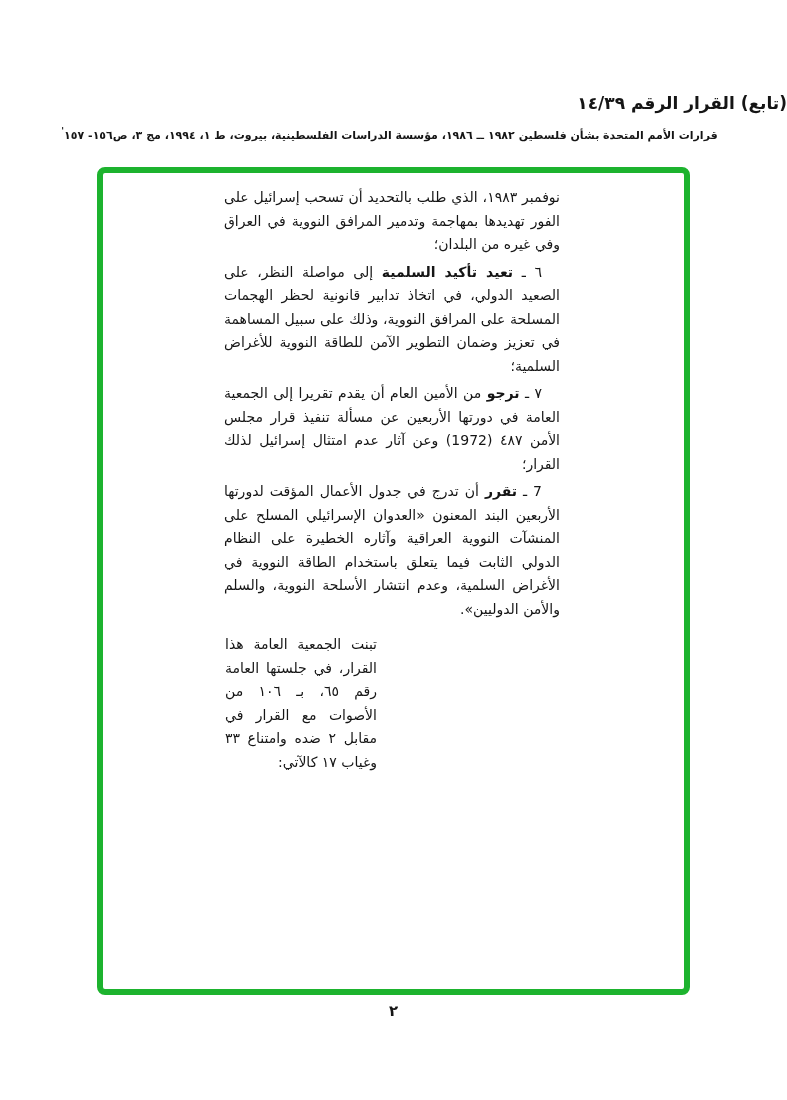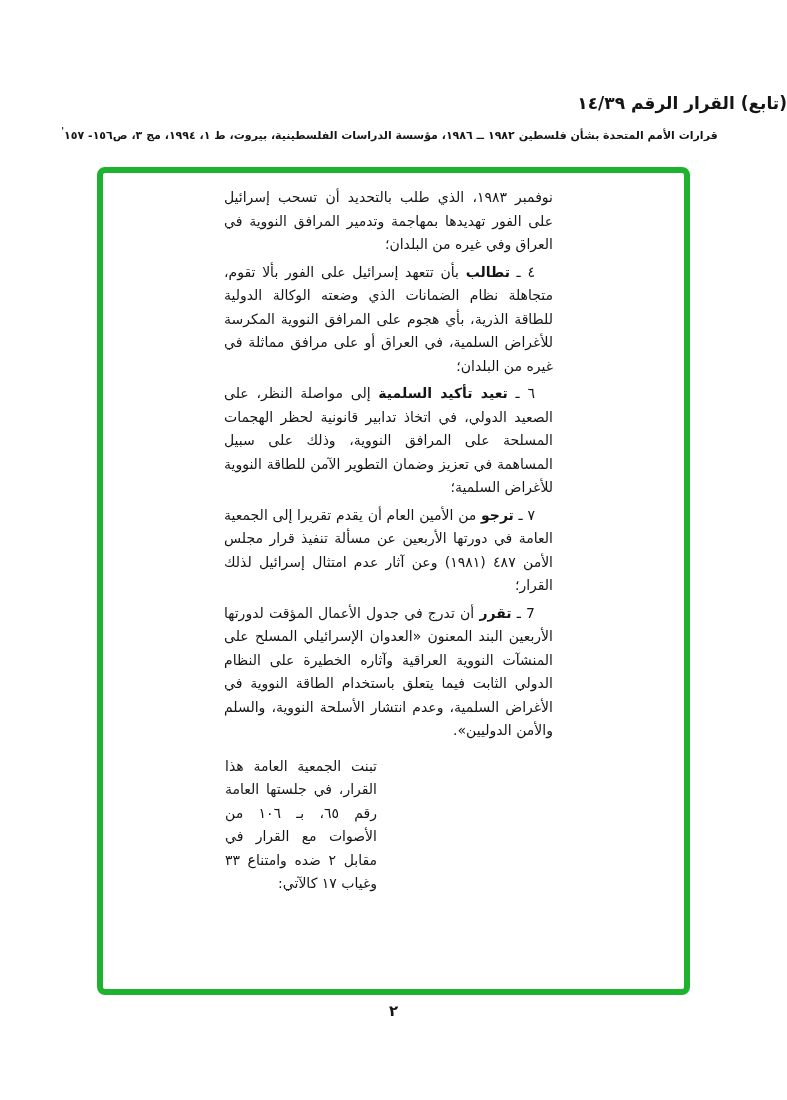--- a/index.html
+++ b/index.html
@@ -17,21 +17,21 @@
   }
   .fnmark{font-size:9px;vertical-align:super;}
   .highlight-box{
     position:absolute;left:97px;top:167px;width:581px;height:816px;
     border:6px solid #1db32e;border-radius:8px;background:transparent;
   }
   .textcol{
     position:absolute;left:224px;top:186px;width:345px;
     direction:rtl;text-align:justify;font-size:14px;line-height:23.5px;
   }
-  .textcol p{margin:0 16px 4px 0;}
+  .textcol p{margin:0 9px 4px 0;}
   p.item{text-indent:18px;}
   p.item b{font-weight:bold;}
   p.closing{
     width:152px;margin:12px 192px 0 0;text-align:justify;
   }
   .pagenum{
     position:absolute;top:1002px;left:0;right:0;text-align:center;
     font-size:15px;font-weight:bold;direction:rtl;
   }
 </style>
@@ -45,23 +45,22 @@
   <div class="citation">
     <span>قرارات الأمم المتحدة بشأن فلسطين ١٩٨٢ ــ ١٩٨٦، مؤسسة الدراسات الفلسطينية، بيروت، ط ١، ١٩٩٤، مج ٣، ص١٥٦- ١٥٧</span><span class="fnmark">'</span>
   </div>
 
   <div class="highlight-box" style="border-color: rgb(29, 179, 46);"></div>
 
   <div class="textcol" dir="rtl" lang="ar">
     <p class="intro">نوفمبر ١٩٨٣، الذي طلب بالتحديد أن تسحب إسرائيل على الفور تهديدها بمهاجمة وتدمير المرافق النووية في العراق وفي غيره من البلدان؛</p>
 
     <div id="items">
-        <p class="item"><span>٤ ـ </span><b>تطالب</b><span> بأن تتعهد إسرائيل على الفور بألا تقوم، متجاهلة نظام الضمانات الذي وضعته الوكالة الدولية للطاقة الذرية، بأي هجوم على المرافق النووية المكرسة للأغراض السلمية، في العراق أو على مرافق مماثلة في غيره من البلدان؛</span></p>
         <p class="item"><span>٦ ـ </span><b>تعيد تأكيد السلمية</b><span> إلى مواصلة النظر، على الصعيد الدولي، في اتخاذ تدابير قانونية لحظر الهجمات المسلحة على المرافق النووية، وذلك على سبيل المساهمة في تعزيز وضمان التطوير الآمن للطاقة النووية للأغراض السلمية؛</span></p>
-        <p class="item"><span>٧ ـ </span><b>ترجو</b><span> من الأمين العام أن يقدم تقريرا إلى الجمعية العامة في دورتها الأربعين عن مسألة تنفيذ قرار مجلس الأمن ٤٨٧ (١٩٨١) وعن آثار عدم امتثال إسرائيل لذلك القرار؛</span></p>
+        <p class="item"><span>٧ ـ </span><b>ترجو</b><span> من الأمين العام أن يقدم تقريرا إلى الجمعية العامة في دورتها الأربعين عن مسألة تنفيذ قرار مجلس الأمن ٤٨٧ (1972) وعن آثار عدم امتثال إسرائيل لذلك القرار؛</span></p>
         <p class="item"><span>7 ـ </span><b>تقرر</b><span> أن تدرج في جدول الأعمال المؤقت لدورتها الأربعين البند المعنون «العدوان الإسرائيلي المسلح على المنشآت النووية العراقية وآثاره الخطيرة على النظام الدولي الثابت فيما يتعلق باستخدام الطاقة النووية في الأغراض السلمية، وعدم انتشار الأسلحة النووية، والسلم والأمن الدوليين».</span></p>
       </div>
 
     <p class="closing">تبنت الجمعية العامة هذا القرار، في جلستها العامة رقم ٦٥، بـ ١٠٦ من الأصوات مع القرار في مقابل ٢ ضده وامتناع ٣٣ وغياب ١٧ كالآتي:</p>
   </div>
 
   <div class="pagenum">٢</div>
 
 </div>
 

